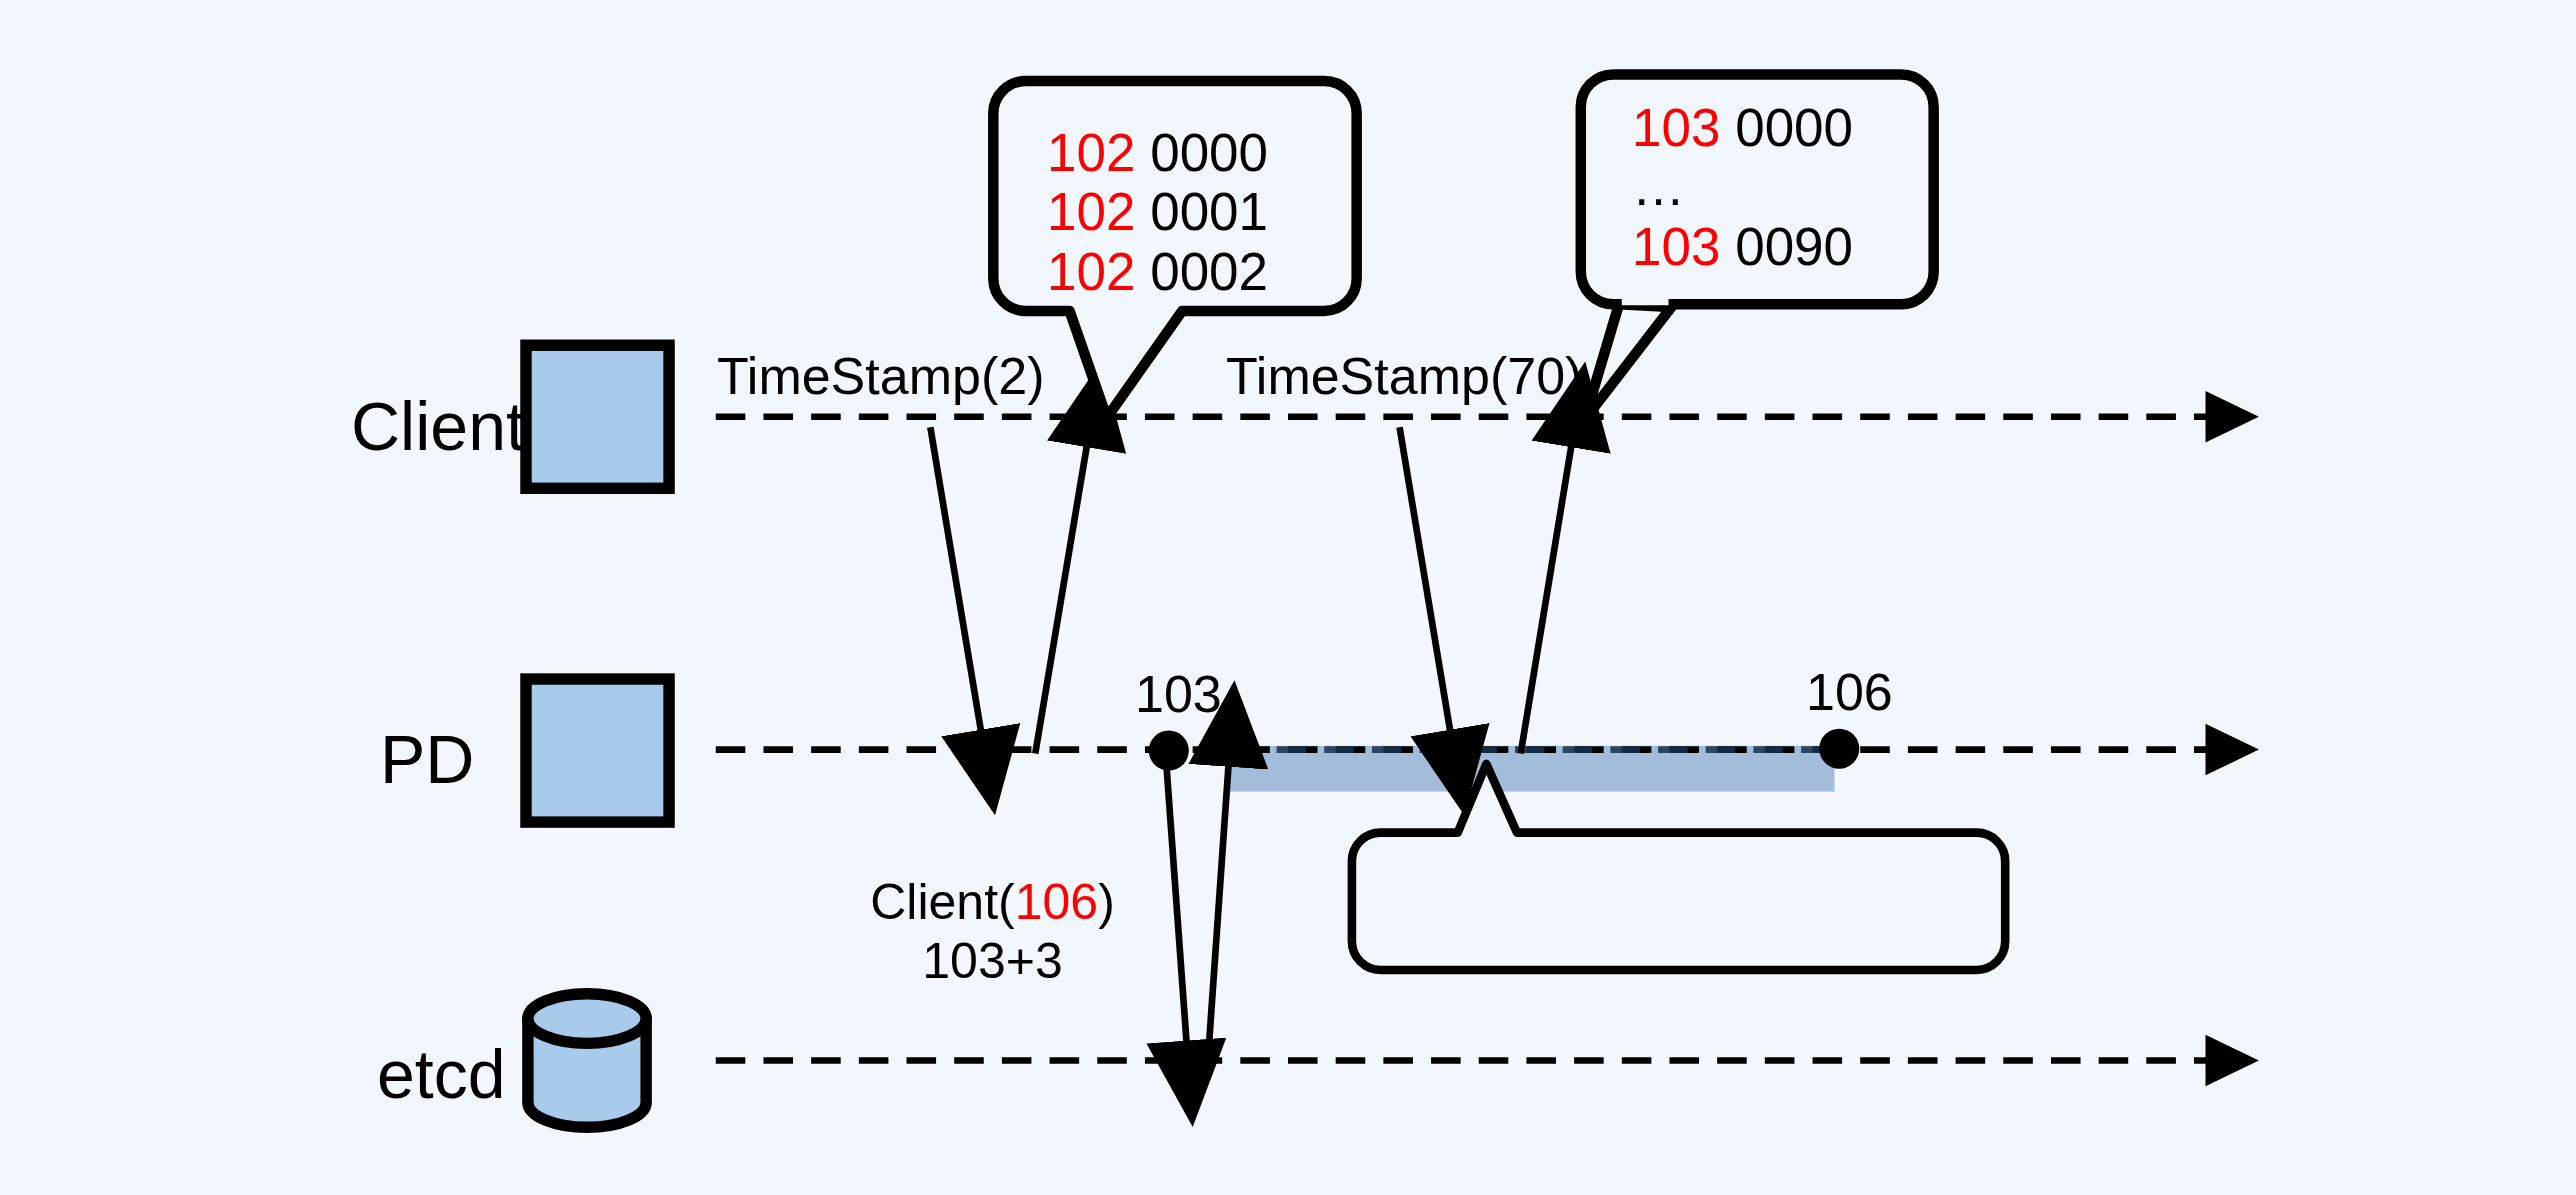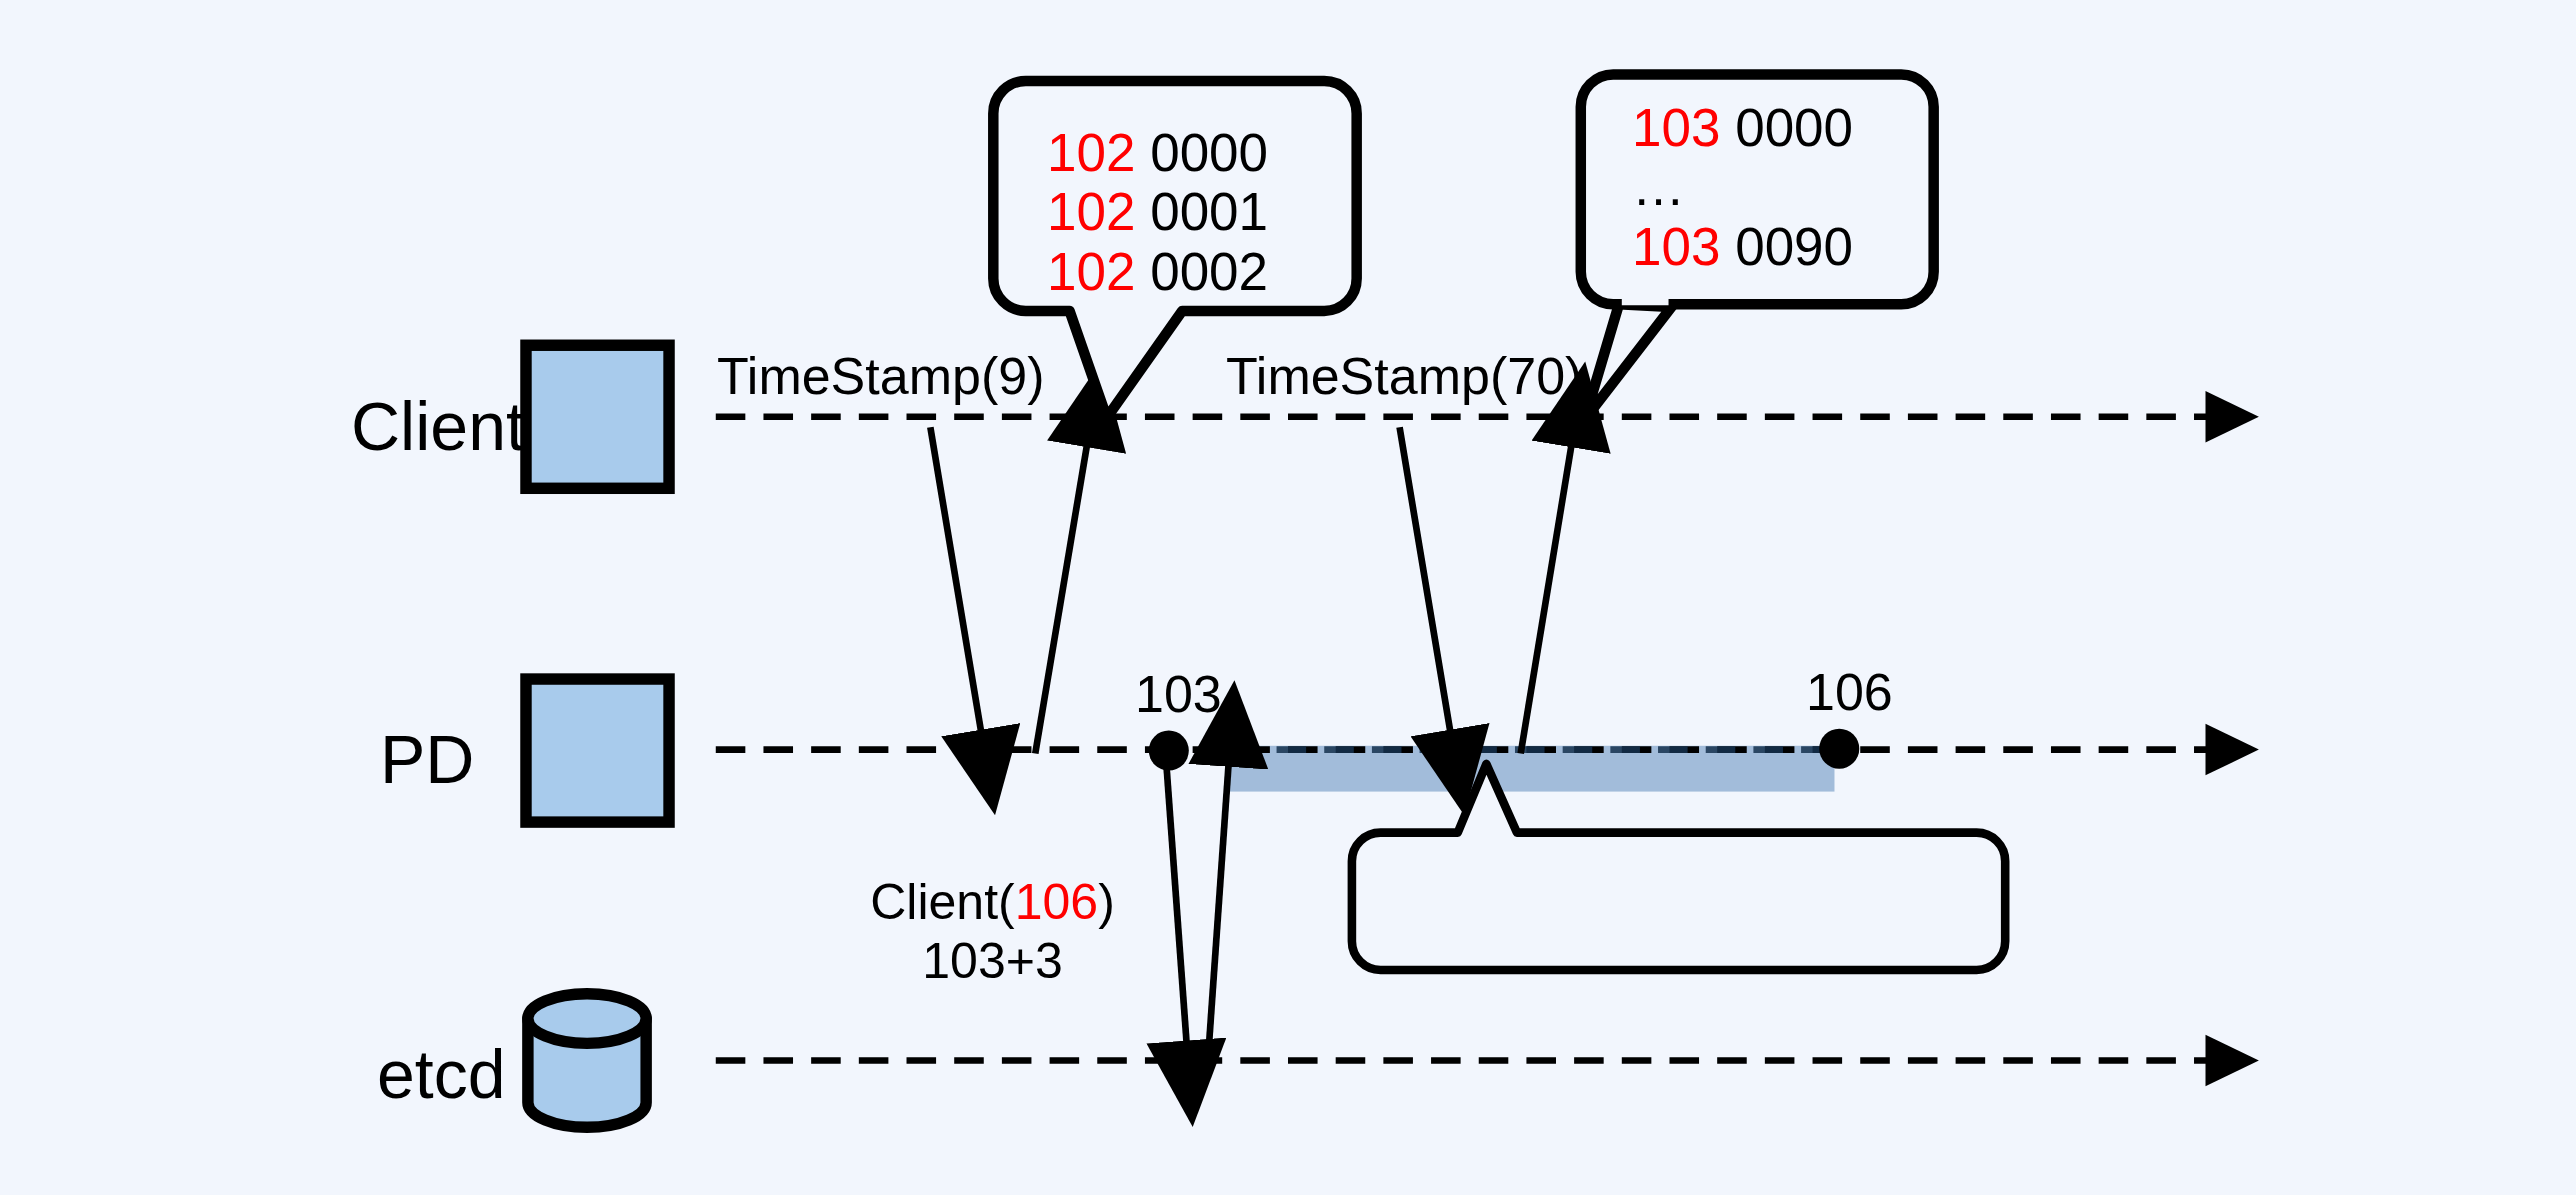--- a/index.html
+++ b/index.html
@@ -116,21 +116,21 @@
     <path d="M1697,319 L1661,440 L1752,322 Z" fill="#f2f6fd" stroke="#000" stroke-width="11" stroke-linejoin="round"></path>
     <line x1="1700" y1="313" x2="1749" y2="313" stroke="#f2f6fd" stroke-width="14"></line>
 
     <path d="M1447,873 h81 l30,-72 l32,72 h482 a30,30 0 0 1 30,30 v84 a30,30 0 0 1 -30,30 h-625 a30,30 0 0 1 -30,-30 v-84 a30,30 0 0 1 30,-30 z" fill="#f2f6fd" stroke="#000" stroke-width="9" stroke-linejoin="round"></path>
   </svg>
 
   <div class="lbl role-label" style="left:351px; top:392px;">Client</div>
   <div class="lbl role-label" style="left:380px; top:725px;">PD</div>
   <div class="lbl role-label" style="left:377px; top:1040px;">etcd</div>
 
-  <div class="lbl ts-label" style="left:717px; top:350px;">TimeStamp(9)</div>
+  <div class="lbl ts-label" style="left:717px; top:350px;">TimeStamp(2)</div>
   <div class="lbl ts-label" style="left:1226px; top:350px;">TimeStamp(70)</div>
 
   <div class="lbl num-label" style="left:1135px; top:668px;">103</div>
   <div class="lbl num-label" style="left:1806px; top:666px;">106</div>
 
   <div class="lbl write-label" style="left:854px; top:873px; width:277px;">
     <div>
       <span>Client(</span><span class="red">106</span><span>)</span>
     </div>
     <div>103+3</div>

